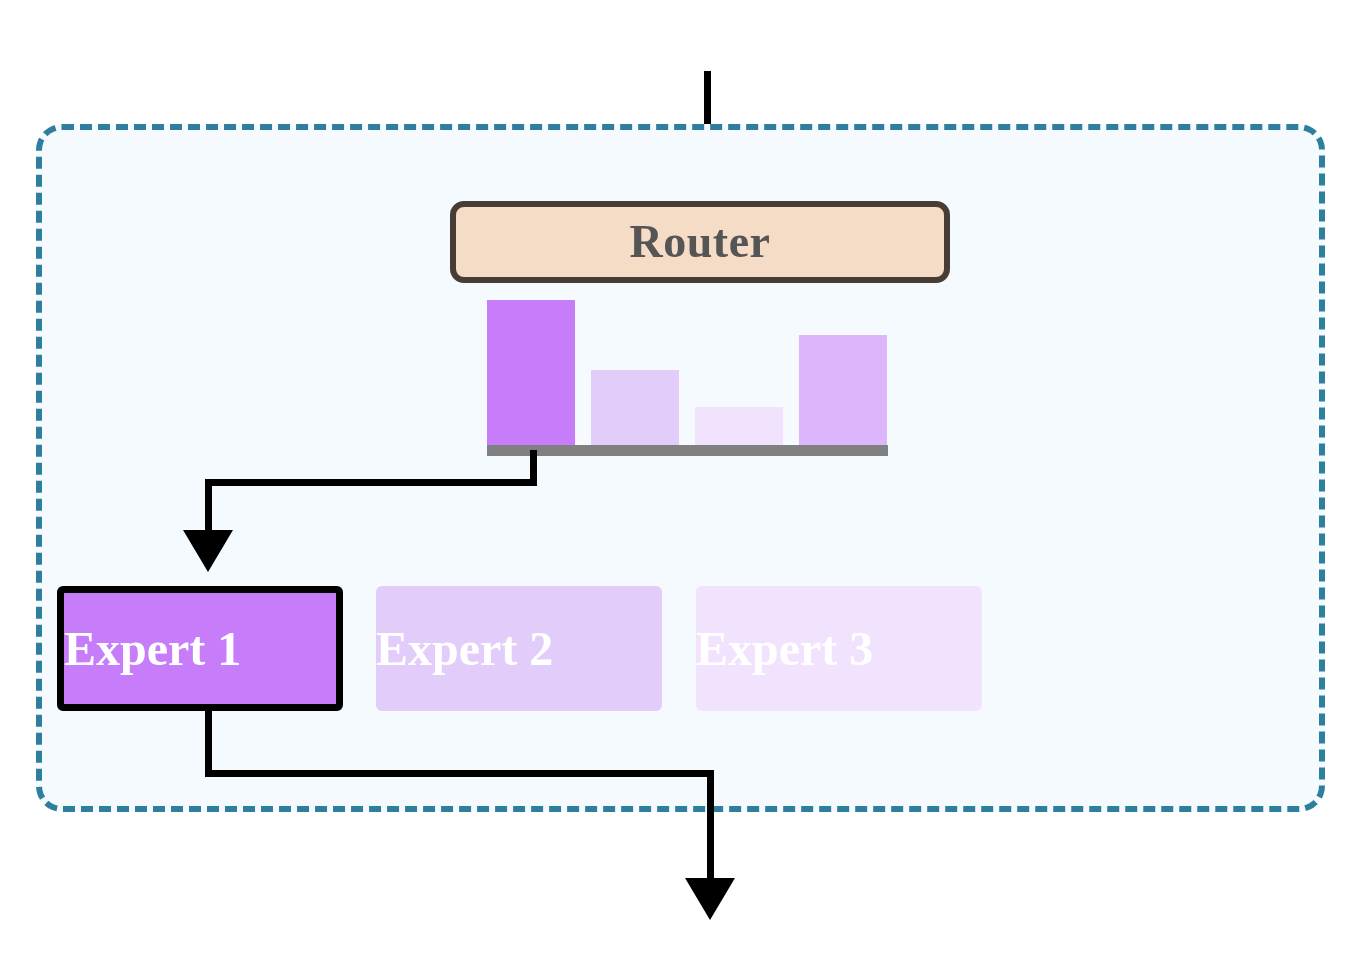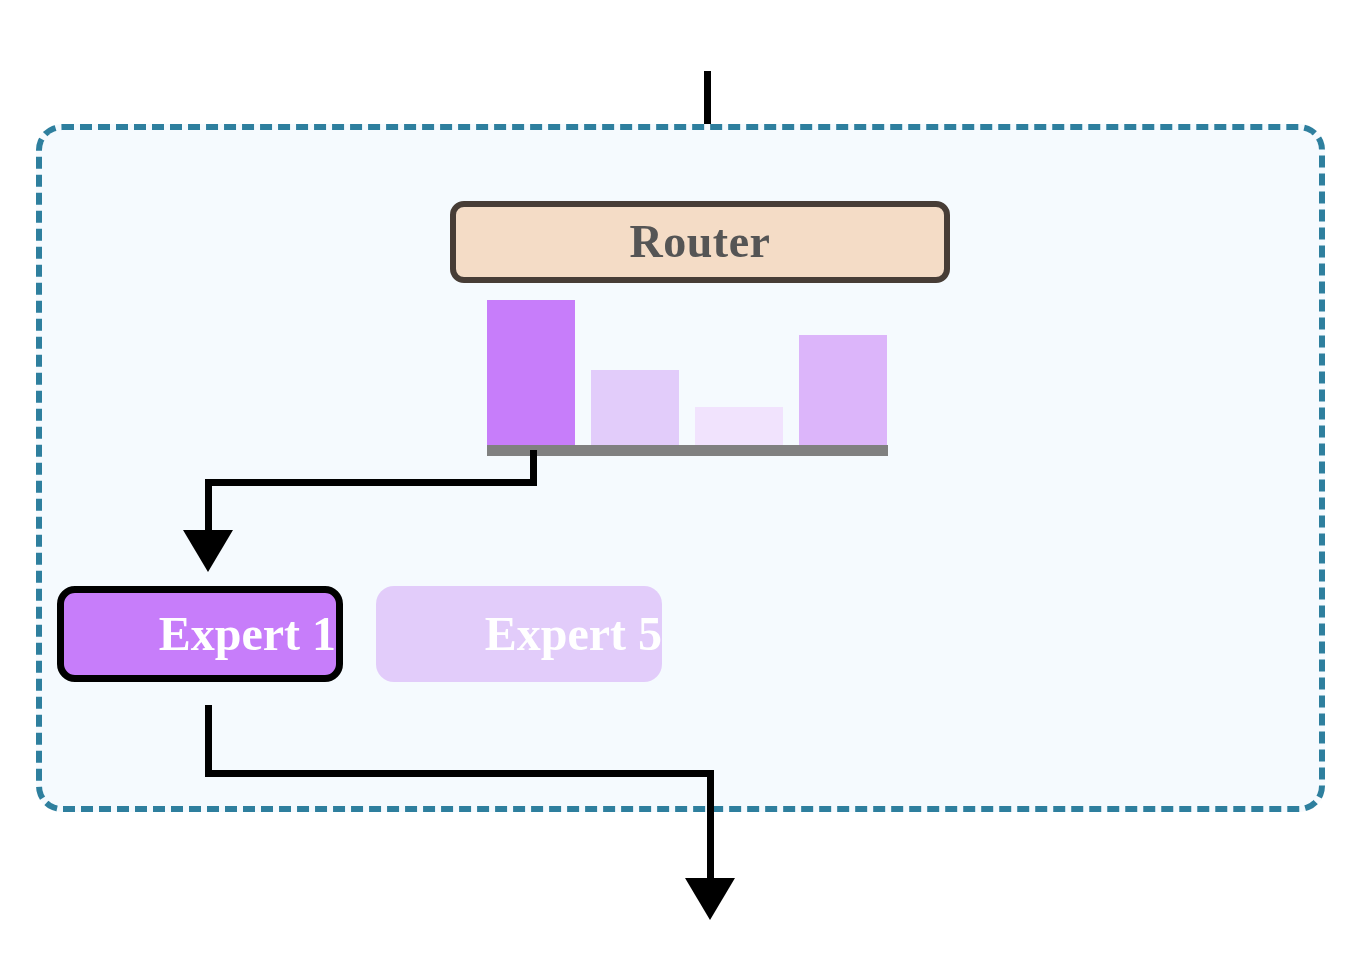--- a/index.html
+++ b/index.html
@@ -82,26 +82,26 @@
     width: 401px;
     height: 11px;
     background: #808080;
   }
 
   
   .expert {
     position: absolute;
     top: 586px;
     width: 286px;
-    height: 96px;
+    height: 125px;
     box-sizing: border-box;
-    border-radius: 18px;
+    border-radius: 6px;
     display: flex;
     align-items: center;
-    justify-content: flex-end;
+    justify-content: flex-start;
   }
   .expert-label {
     font-size: 48px;
     font-weight: bold;
     color: #ffffff;
     line-height: 1;
     white-space: nowrap;
   }
   .expert.selected {
     border: 7px solid #000000;
@@ -144,21 +144,24 @@
 
   <div class="seg" style="left:530px; top:450px; width:7px; height:36px;"></div>
   <div class="seg" style="left:205px; top:479px; width:332px; height:7px;"></div>
   <div class="seg" style="left:205px; top:479px; width:7px; height:58px;"></div>
   <div class="arrowhead" style="left:183px; top:530px;"></div>
 
   <div class="expert selected" style="left: 57px; background: rgb(199, 125, 250);">
     <span class="expert-label">Expert 1</span>
   </div>
   <div class="expert" style="left: 376px; background: rgb(226, 204, 250);">
-    <span class="expert-label">Expert 5</span>
+    <span class="expert-label">Expert 2</span>
+  </div>
+  <div class="expert" style="left: 696px; background: rgb(241, 227, 253);">
+    <span class="expert-label">Expert 3</span>
   </div>
 
   <div class="seg" style="left:205px; top:705px; width:7px; height:72px;"></div>
   <div class="seg" style="left:205px; top:770px; width:509px; height:7px;"></div>
   <div class="seg" style="left:707px; top:770px; width:7px; height:116px;"></div>
   <div class="arrowhead" style="left:685px; top:878px;"></div>
 
 </div>
 
 </body></html>

